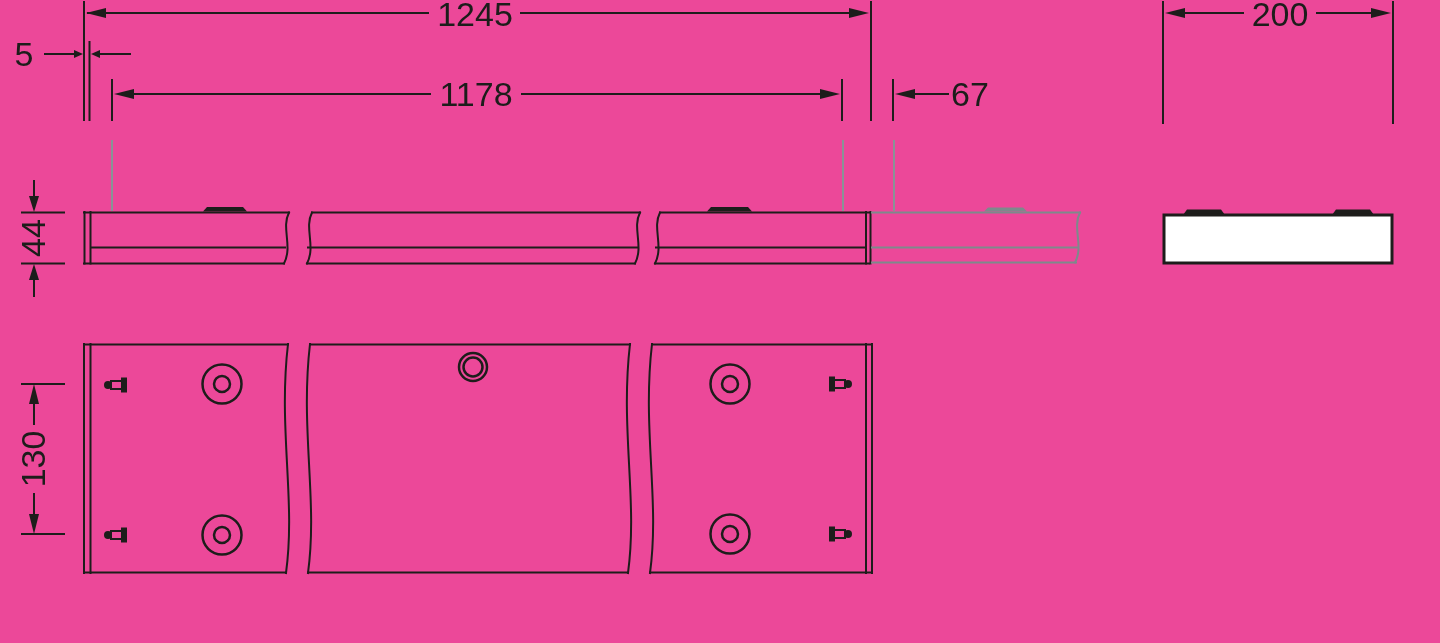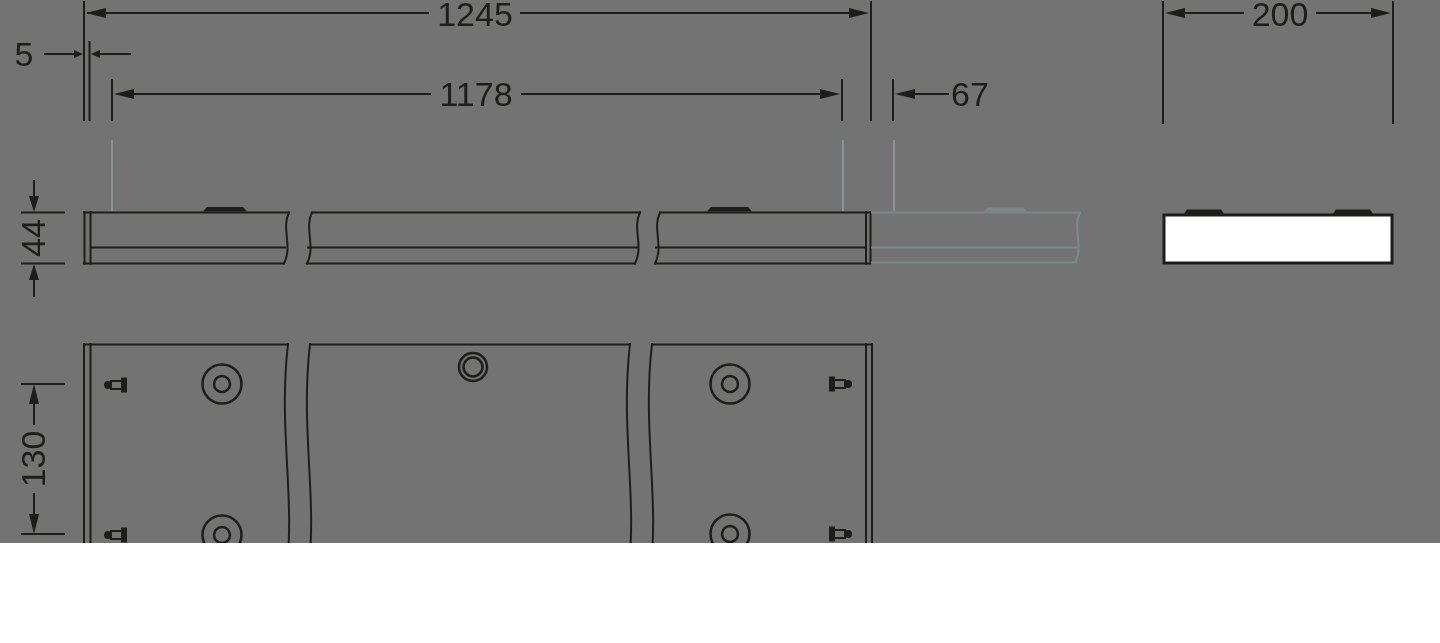--- a/index.html
+++ b/index.html
@@ -1,16 +1,16 @@
 <!DOCTYPE html>
 <html><head>
 <meta charset="utf-8">
 <style>
   html,body{margin:0;padding:0;background:#ffffff;}
-  .canvas-wrap{width:1440px;height:543px;background:#737373;overflow:hidden;}
+  .canvas-wrap{width:1440px;height:643px;background:#ec4899;overflow:hidden;}
   svg{display:block;}
   .ln{stroke:#1d1d1b;stroke-width:2;fill:none;stroke-linecap:square;}
   .ln-thick{stroke:#1d1d1b;stroke-width:3;fill:none;stroke-linecap:square;}
   .solid{fill:#1d1d1b;stroke:none;}
   .gray-ln{stroke:#7e898c;stroke-width:2;fill:none;stroke-linecap:square;}
   .gray-solid{fill:#7e898c;stroke:none;}
   .wire{stroke:#8a9396;stroke-width:2;fill:none;}
   .hole{stroke:#1d1d1b;stroke-width:2.5;fill:none;}
   .white-fill{fill:#ffffff;}
   text.dim{font-family:"Liberation Sans","DejaVu Sans",sans-serif;font-size:34px;fill:#1d1d1b;}

